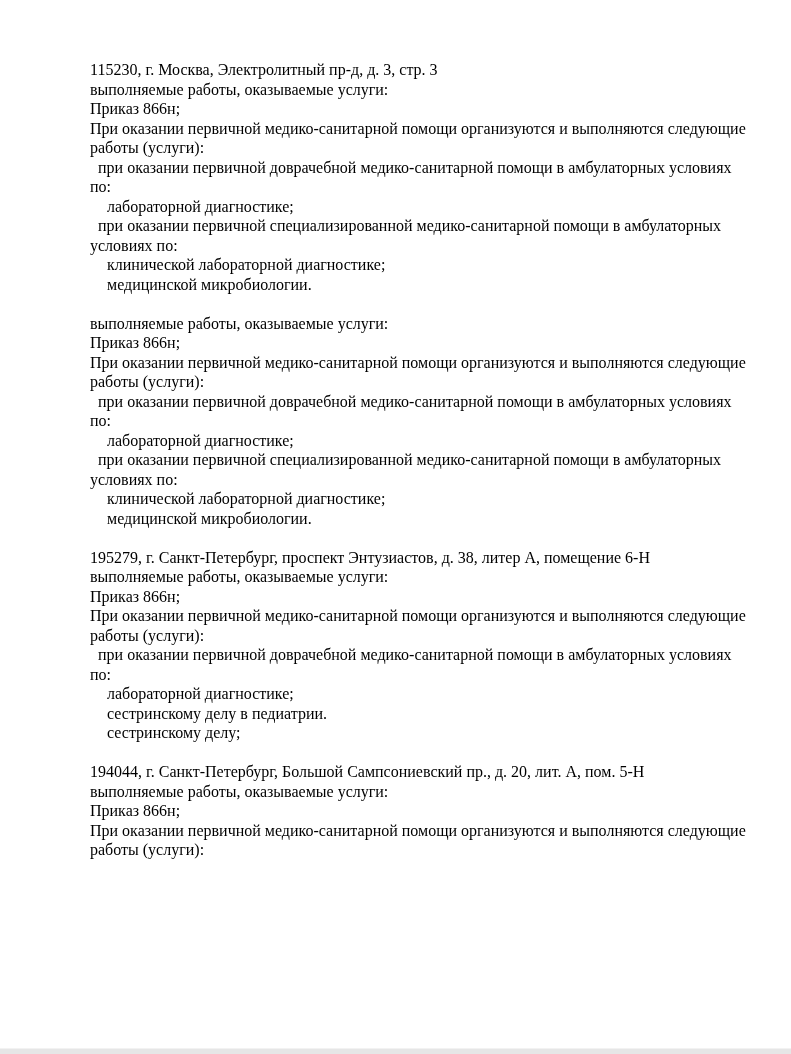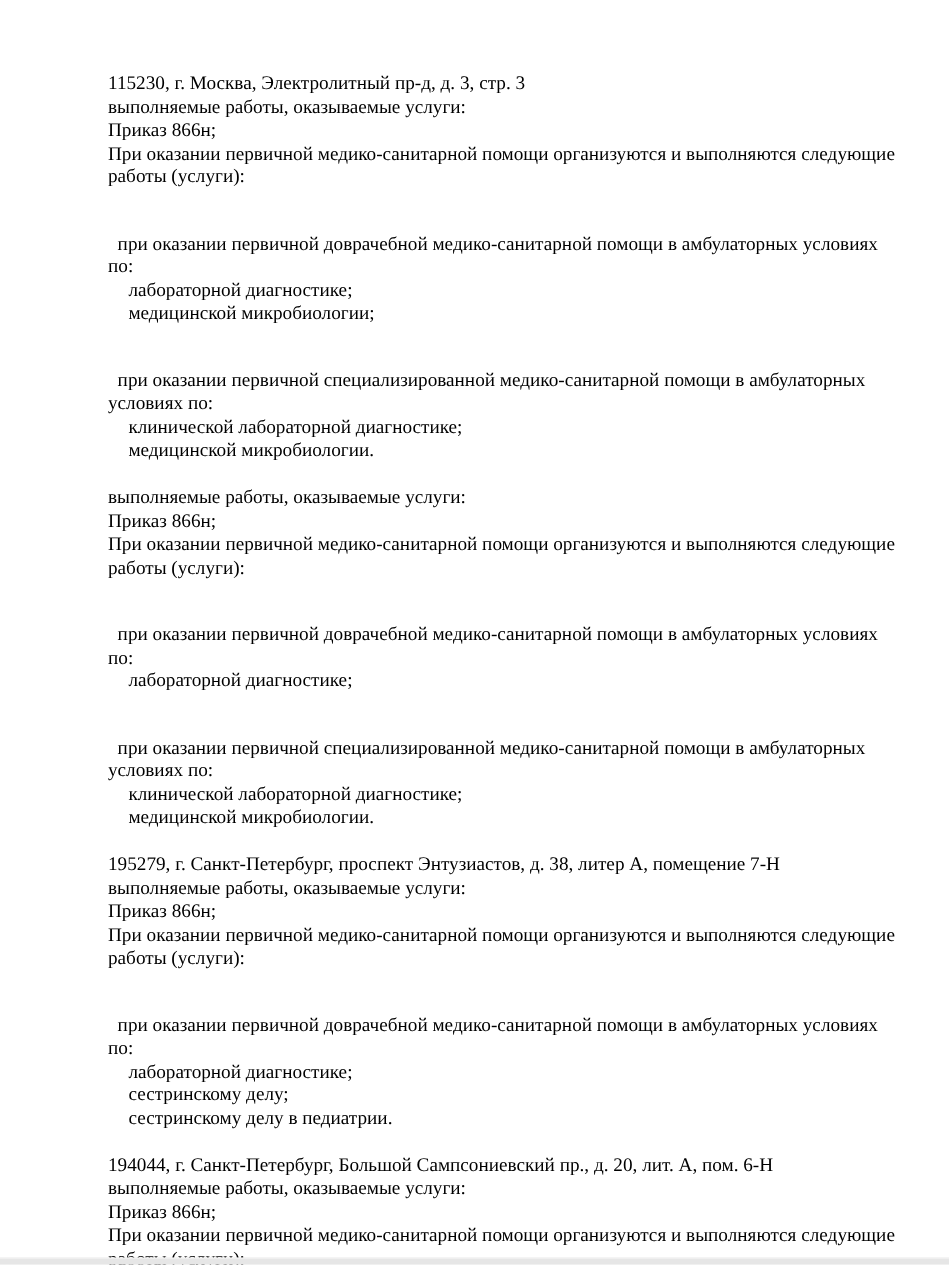--- a/index.html
+++ b/index.html
@@ -25,21 +25,21 @@
   }
   .section {
     margin: 0 0 19.5px 0;
   }
   .para {
     margin: 0;
     padding: 0;
     white-space: pre;           
   }
   .indent0 { text-indent: 0; }
-  .indent1 { text-indent: 8px; margin-top: 36px; }
+  .indent1 { text-indent: 8px; }
   .indent2 { text-indent: 17px; }
   .scrollbar-track {
     position: absolute;
     left: 0;
     bottom: 0;
     width: 791px;
     height: 5px;
     background: #e6e6e6;
     border-top: 1px solid #f2f2f2;
   }
@@ -51,21 +51,20 @@
   <div id="sections-host">
   <section class="section">
     <p class="para indent0">115230, г. Москва, Электролитный пр-д, д. 3, стр. 3</p>
   <p class="para indent0">выполняемые работы, оказываемые услуги:</p>
         <p class="para indent0">Приказ 866н;</p>
         <p class="para indent0">При оказании первичной медико-санитарной помощи организуются и выполняются следующие
 работы (услуги):</p>
         <p class="para indent1">при оказании первичной доврачебной медико-санитарной помощи в амбулаторных условиях
 по:</p>
         <p class="para indent2">лабораторной диагностике;</p>
-        <p class="para indent2">медицинской микробиологии;</p>
         <p class="para indent1">при оказании первичной специализированной медико-санитарной помощи в амбулаторных
 условиях по:</p>
         <p class="para indent2">клинической лабораторной диагностике;</p>
         <p class="para indent2">медицинской микробиологии.</p>
       </section>
 
   <section class="section">
   <p class="para indent0">выполняемые работы, оказываемые услуги:</p>
         <p class="para indent0">Приказ 866н;</p>
         <p class="para indent0">При оказании первичной медико-санитарной помощи организуются и выполняются следующие
@@ -73,34 +72,34 @@
         <p class="para indent1">при оказании первичной доврачебной медико-санитарной помощи в амбулаторных условиях
 по:</p>
         <p class="para indent2">лабораторной диагностике;</p>
         <p class="para indent1">при оказании первичной специализированной медико-санитарной помощи в амбулаторных
 условиях по:</p>
         <p class="para indent2">клинической лабораторной диагностике;</p>
         <p class="para indent2">медицинской микробиологии.</p>
       </section>
 
   <section class="section">
-    <p class="para indent0">195279, г. Санкт-Петербург, проспект Энтузиастов, д. 38, литер А, помещение 7-Н</p>
+    <p class="para indent0">195279, г. Санкт-Петербург, проспект Энтузиастов, д. 38, литер А, помещение 6-Н</p>
   <p class="para indent0">выполняемые работы, оказываемые услуги:</p>
         <p class="para indent0">Приказ 866н;</p>
         <p class="para indent0">При оказании первичной медико-санитарной помощи организуются и выполняются следующие
 работы (услуги):</p>
         <p class="para indent1">при оказании первичной доврачебной медико-санитарной помощи в амбулаторных условиях
 по:</p>
         <p class="para indent2">лабораторной диагностике;</p>
+        <p class="para indent2">сестринскому делу в педиатрии.</p>
         <p class="para indent2">сестринскому делу;</p>
-        <p class="para indent2">сестринскому делу в педиатрии.</p>
       </section>
 
   <section class="section">
-    <p class="para indent0">194044, г. Санкт-Петербург, Большой Сампсониевский пр., д. 20, лит. А, пом. 6-Н</p>
+    <p class="para indent0">194044, г. Санкт-Петербург, Большой Сампсониевский пр., д. 20, лит. А, пом. 5-Н</p>
   <p class="para indent0">выполняемые работы, оказываемые услуги:</p>
         <p class="para indent0">Приказ 866н;</p>
         <p class="para indent0">При оказании первичной медико-санитарной помощи организуются и выполняются следующие
 работы (услуги):</p>
       </section>
 </div>
 </div>
 
 <div class="scrollbar-track"></div>
 

